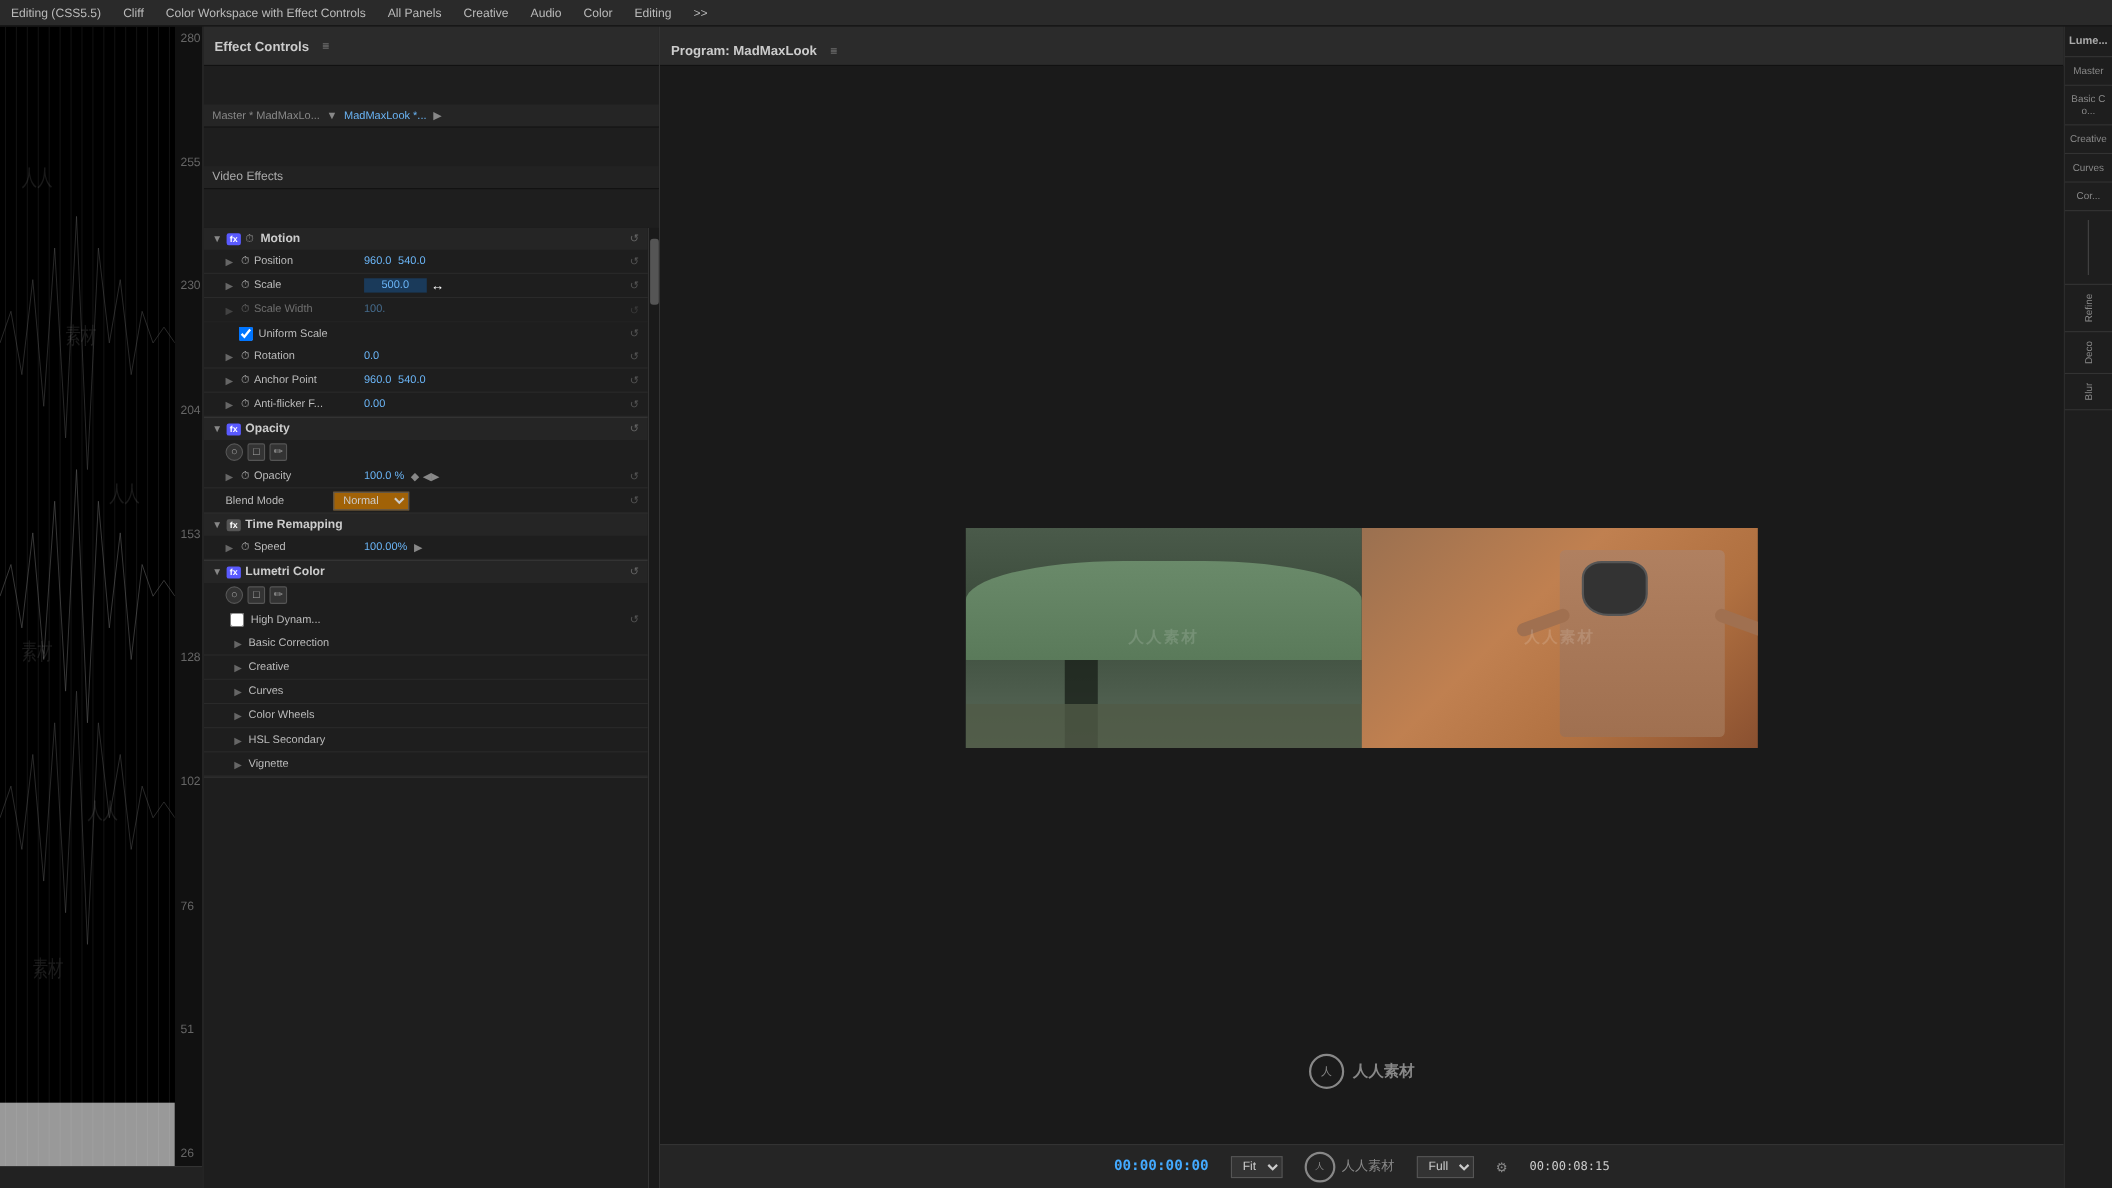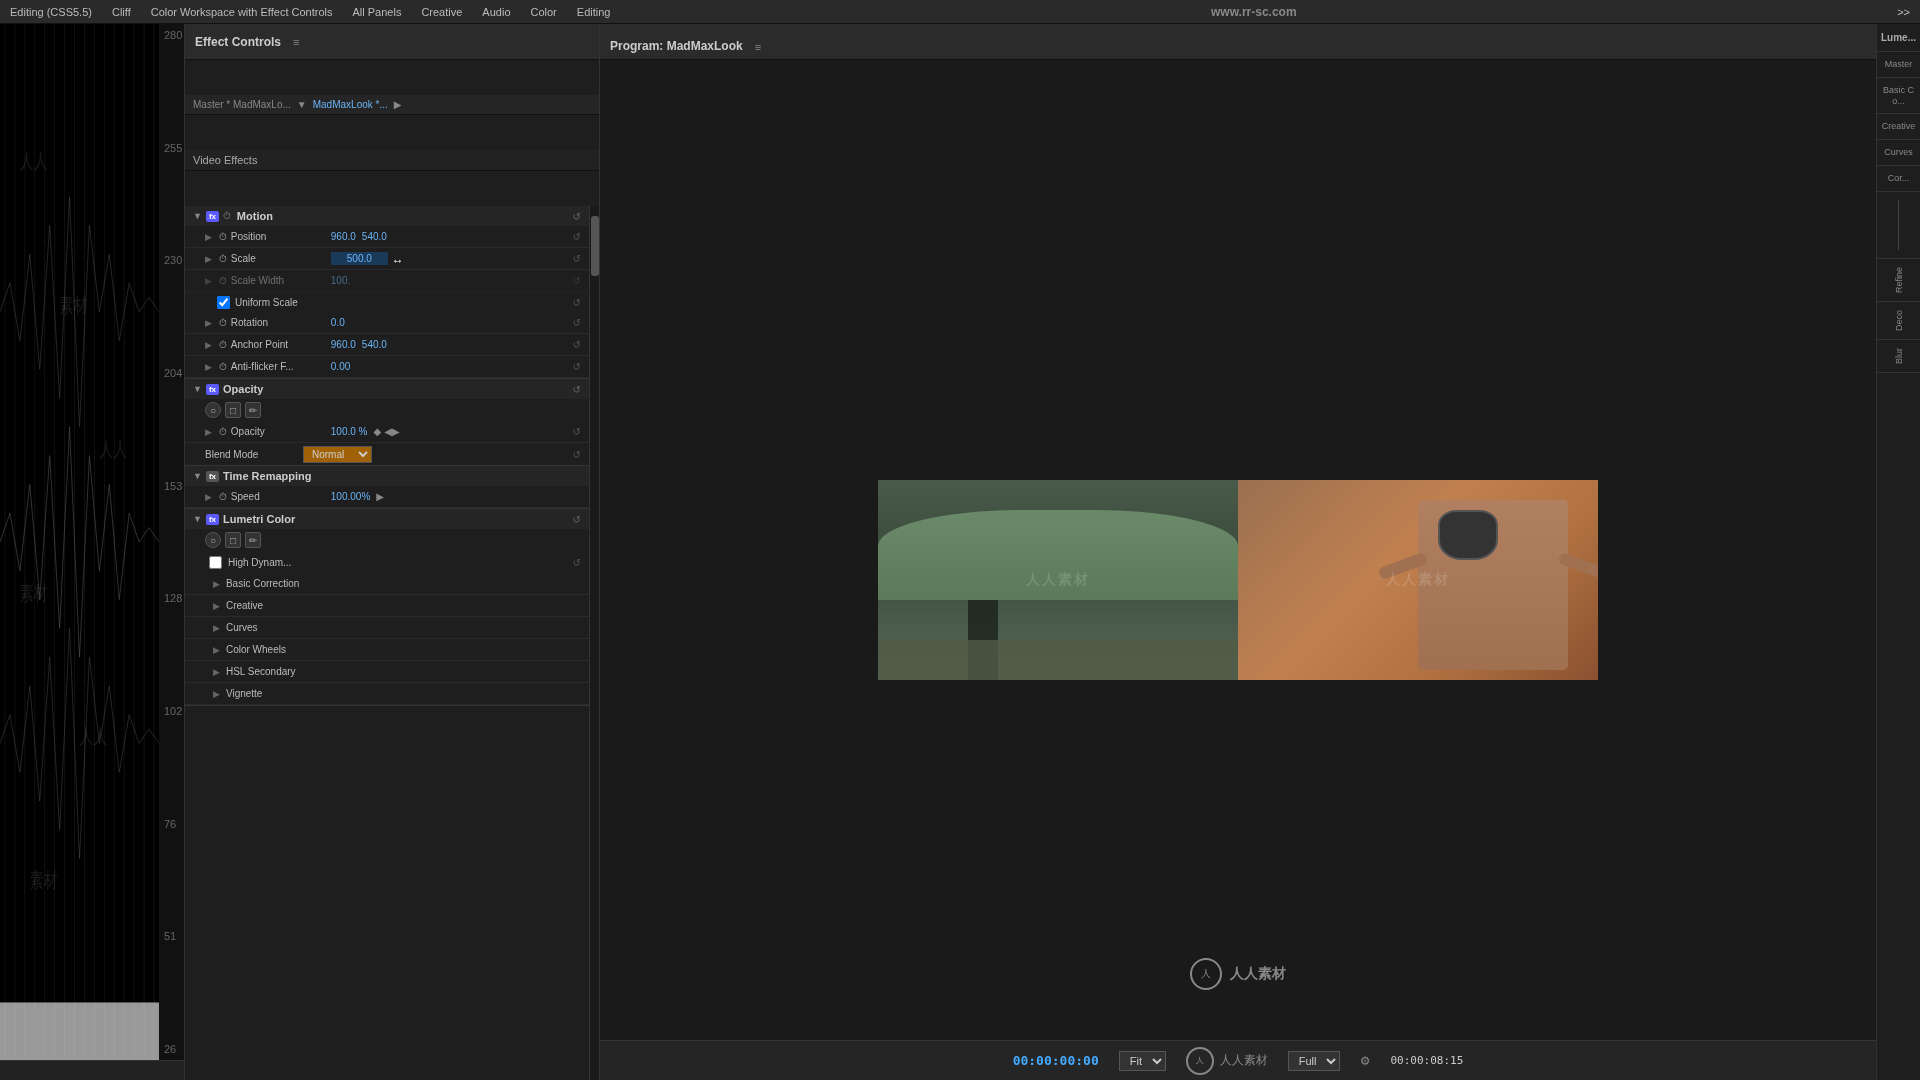--- a/index.html
+++ b/index.html
@@ -542,21 +542,20 @@
 
 <div class="top-nav">
   <span class="top-nav-item">Editing (CSS5.5)</span>
   <span class="top-nav-item">Cliff</span>
   <span class="top-nav-item">Color Workspace with Effect Controls</span>
   <span class="top-nav-item">All Panels</span>
   <span class="top-nav-item">Creative</span>
   <span class="top-nav-item">Audio</span>
   <span class="top-nav-item">Color</span>
   <span class="top-nav-item">Editing</span>
-  <div class="top-nav-watermark">www.rr-sc.com</div>
   <span class="top-nav-more">&gt;&gt;</span>
 </div>
 
 <div class="main-area">
 
   <div class="left-panel">
     <div class="waveform-canvas">
       <div class="waveform-visual">
         <svg viewBox="0 0 160 720" preserveAspectRatio="none">
 

